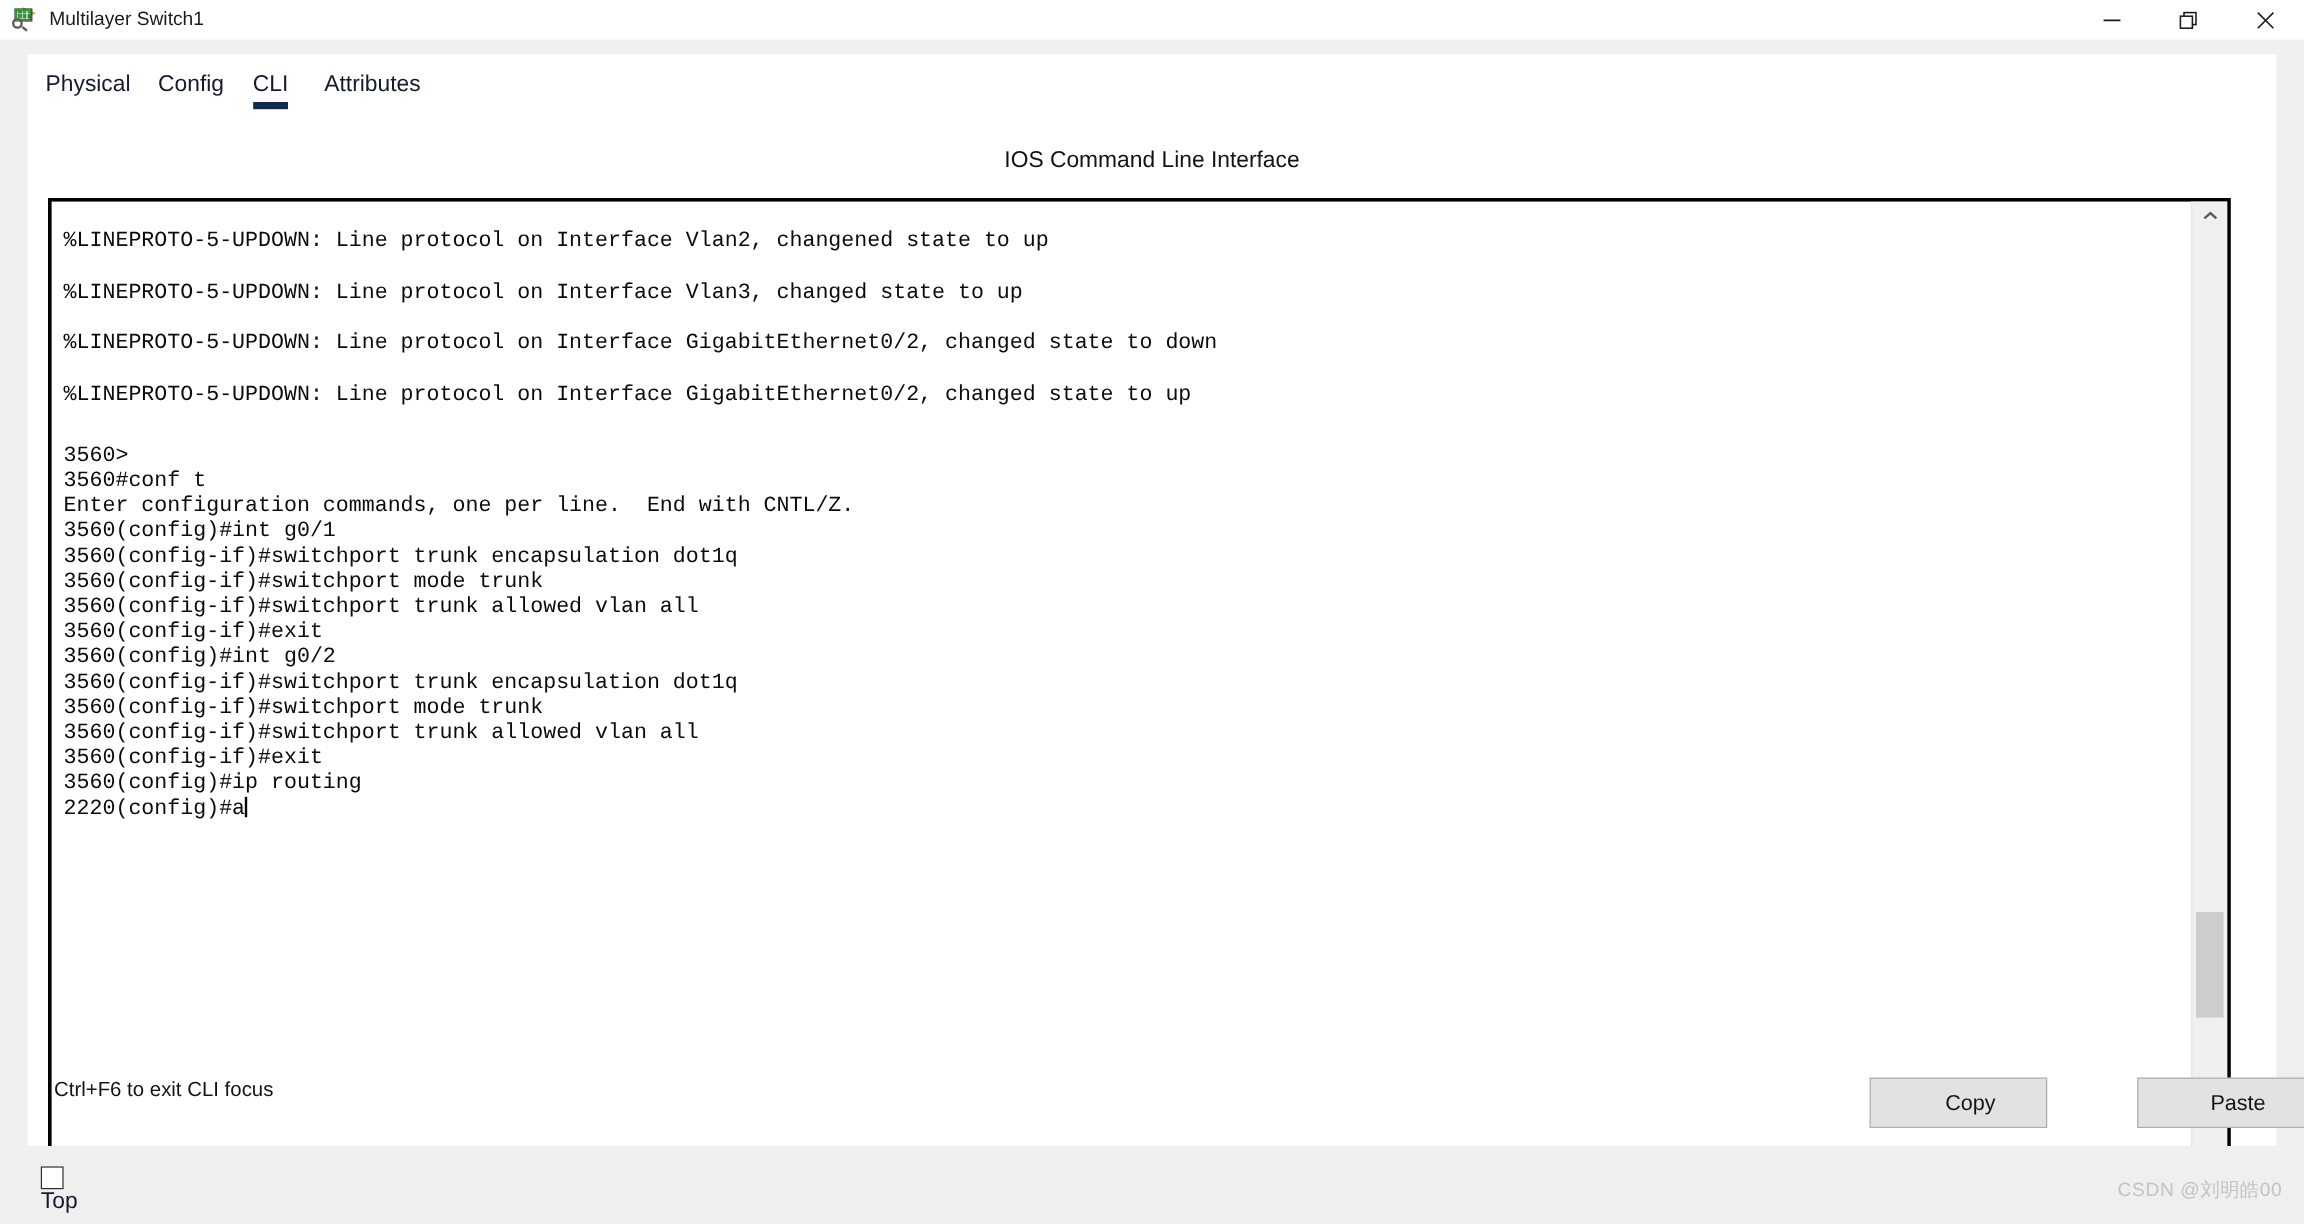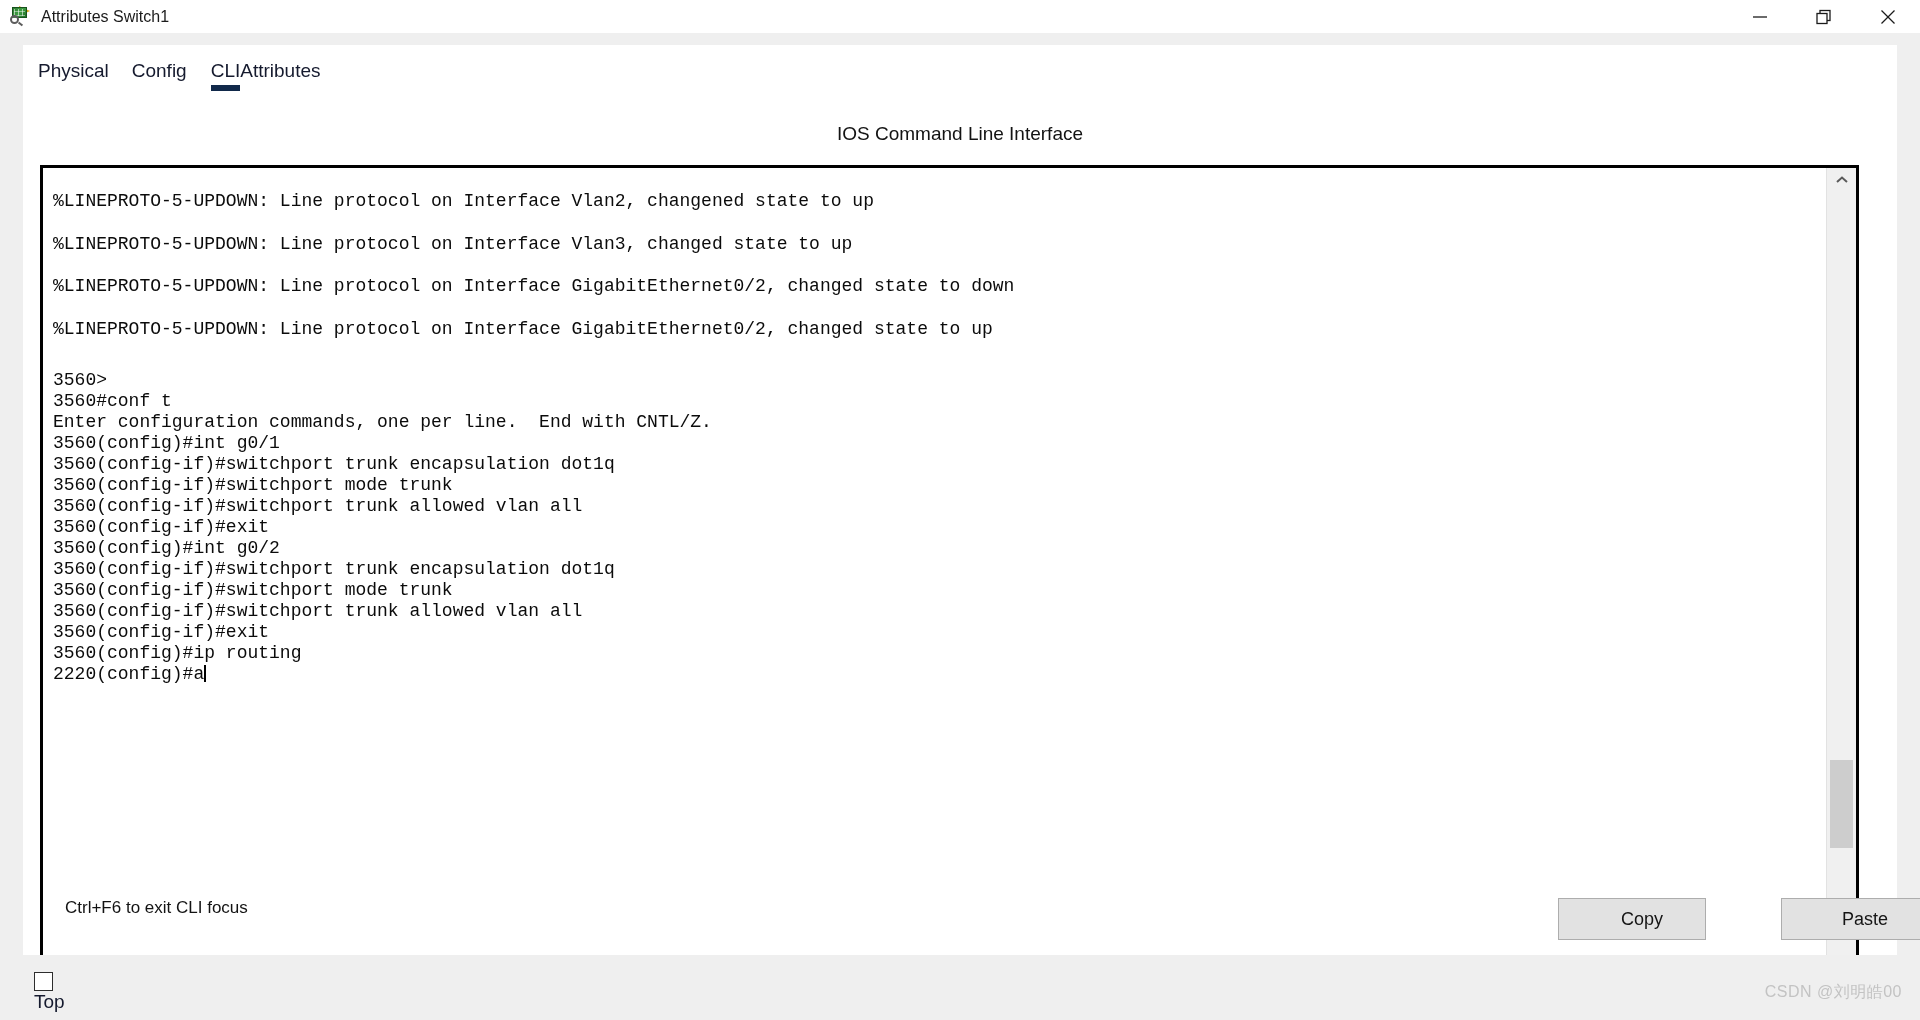--- a/index.html
+++ b/index.html
@@ -197,21 +197,20 @@
     height: 88px;
   }
 
   
   .hint {
     position: absolute;
     left: 22px;
     top: 853px;
     font-size: 17px;
     color: #131313;
-    margin-left: 20px;
   }
   .btn {
     position: absolute;
     top: 853px;
     height: 42px;
     background: #e2e2e2;
     border: 1px solid #adadad;
     box-sizing: border-box;
     font-size: 18px;
     color: #151515;
@@ -263,21 +262,21 @@
 
 <div id="app">
 
   <div class="titlebar">
     <div class="title-icon">
       <div class="flag"></div>
       <div class="body"></div>
       <div class="glass"></div>
       <div class="handle"></div>
     </div>
-    <div class="title-text">Attributes Switch1</div>
+    <div class="title-text">Multilayer Switch1</div>
 
     <div class="win-controls">
       <div class="win-btn">
         <svg width="22" height="22" viewBox="0 0 22 22">
           <line x1="4" y1="11" x2="18" y2="11" stroke="#1b1b1b" stroke-width="1.3"></line>
         </svg>
       </div>
       <div class="win-btn">
         <svg width="22" height="22" viewBox="0 0 22 22">
           <rect x="7" y="4.5" width="10" height="10" fill="none" stroke="#1b1b1b" stroke-width="1.3"></rect>
@@ -299,21 +298,21 @@
       <div class="tab" style="margin-left:15px">
         <span class="tab-label">Physical</span>
       </div>
       <div class="tab" style="margin-left:23px">
         <span class="tab-label">Config</span>
       </div>
       <div class="tab active" style="margin-left:24px">
         <span class="tab-label">CLI</span>
         <span class="tab-underline"></span>
       </div>
-      <div class="tab" style="">
+      <div class="tab" style="margin-left:30px">
         <span class="tab-label">Attributes</span>
       </div>
     </div>
 
     <div class="cli-heading">IOS Command Line Interface</div>
 
     <div class="terminal-wrap">
       <div class="terminal" id="terminal-body">
           <div class="term-line spaced">%LINEPROTO-5-UPDOWN: Line protocol on Interface Vlan2, changened state to up</div>
           <div class="term-line spaced">%LINEPROTO-5-UPDOWN: Line protocol on Interface Vlan3, changed state to up</div>

